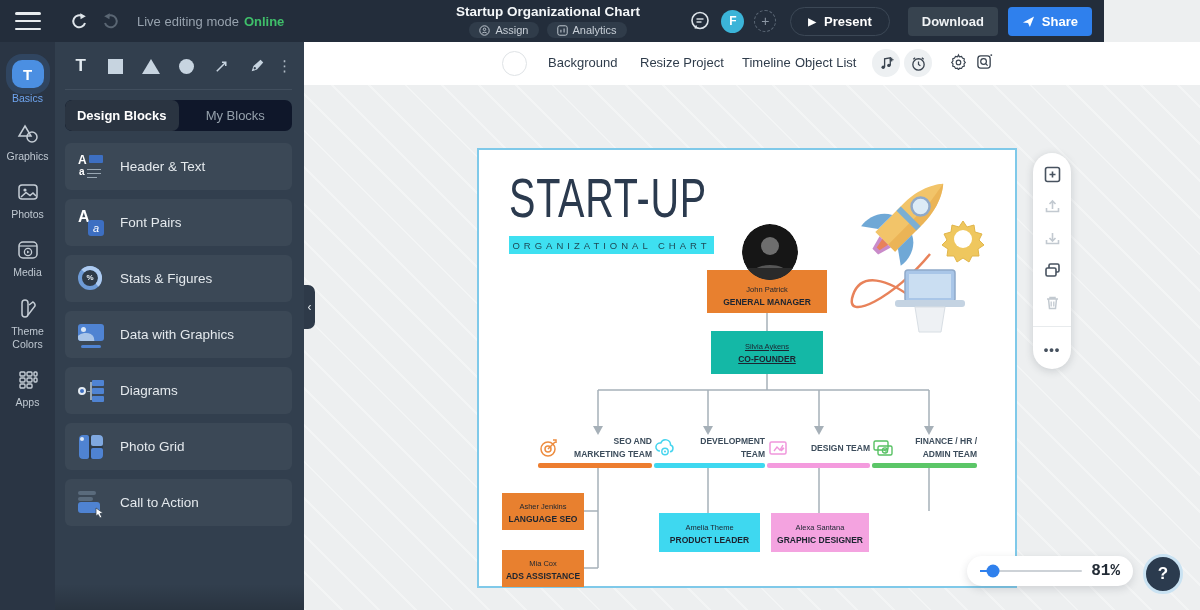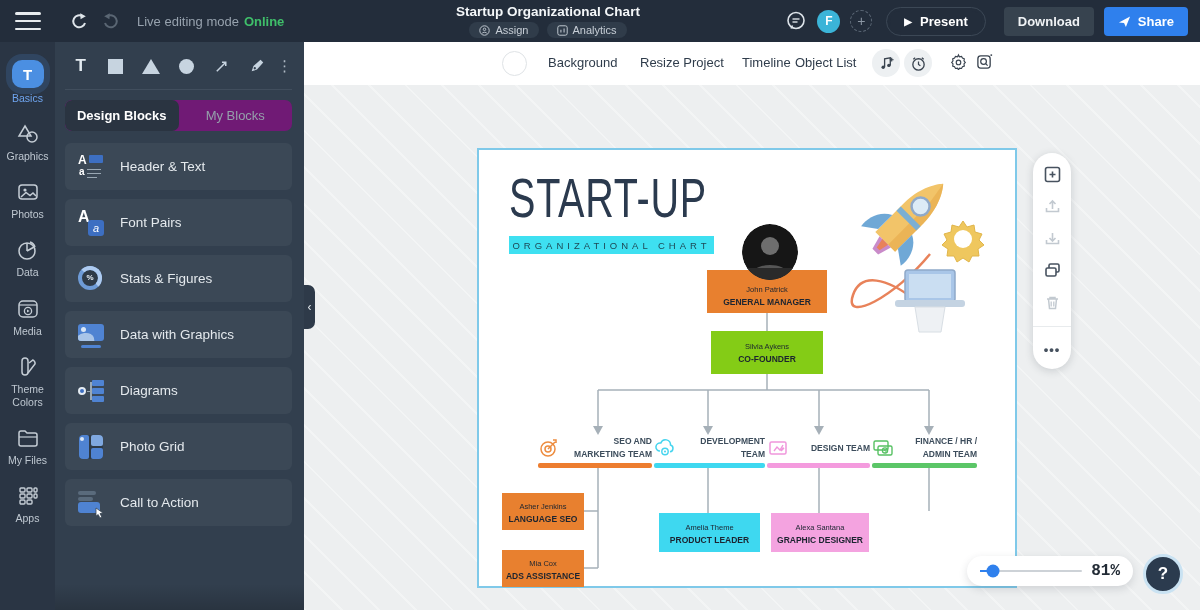--- a/index.html
+++ b/index.html
@@ -1,21 +1,21 @@
 <!DOCTYPE html>
 <html><head>
 <meta charset="utf-8">
 <style>
   * { margin:0; padding:0; box-sizing:border-box; }
   html,body { width:1200px; height:610px; overflow:hidden; }
   body { font-family:"Liberation Sans", sans-serif; background:#EDEFF0; position:relative; }
   svg { display:block; }
 
   
-  .topbar { position:absolute; left:0; top:0; width:1200px; height:42px; background:#232D3B; z-index:40; display:flex; align-items:center; }
+  .topbar { position:absolute; left:0; top:0; width:1104px; height:42px; background:#232D3B; z-index:40; display:flex; align-items:center; }
   .hamburger { width:26px; height:18px; margin-left:15px; display:flex; flex-direction:column; justify-content:space-between; cursor:pointer; }
   .hamburger span { display:block; height:2.5px; background:#E8ECEF; border-radius:2px; }
   .undo-redo { display:flex; gap:12px; margin-left:28px; align-items:center; }
   .histbtn { width:20px; height:20px; color:#DFE5EA; }
   .histbtn.dim { color:#5A6673; }
   .mode-text { margin-left:16px; font-size:13px; color:#97A2AE; }
   .mode-text b { color:#3FBF6A; font-weight:bold; margin-left:5px; }
   .title-block { position:absolute; left:388px; top:0; width:320px; height:42px; display:flex; flex-direction:column; align-items:center; justify-content:center; gap:3px; }
   .doc-title { color:#F4F7F9; font-size:13.5px; font-weight:bold; white-space:nowrap; }
   .title-pills { display:flex; gap:8px; }
@@ -44,21 +44,21 @@
   
   .panel { position:absolute; left:55px; top:42px; width:249px; height:568px; background:#323F4E; z-index:29; padding:7px 12px 0 10px; }
   .panel::after { content:""; position:absolute; left:0; bottom:0; width:100%; height:26px; background:linear-gradient(rgba(0,0,0,0), rgba(0,0,0,.18)); }
   .tools-row { display:flex; align-items:center; gap:4px; padding:2px 0 8px; border-bottom:1px solid #414E5D; }
   .tool-btn { width:32px; height:30px; display:flex; align-items:center; justify-content:center; color:#C7D4E0; cursor:pointer; border-radius:5px; }
   .tool-btn .sq { width:15px; height:15px; background:#C7D4E0; }
   .tool-btn .tri { width:0; height:0; border-left:9px solid transparent; border-right:9px solid transparent; border-bottom:15px solid #C7D4E0; }
   .tool-btn .cir { width:15px; height:15px; background:#C7D4E0; border-radius:50%; }
   .tool-btn.tletter { color:#E3EAF0; font-size:17px; font-weight:bold; }
   .kebab { margin-left:auto; color:#AEB9C4; font-size:15px; letter-spacing:0; cursor:pointer; }
-  .tabs { margin:10px 0 12px; background:#701a75; border-radius:7px; display:grid; grid-template-columns:1fr 1fr; height:31px; overflow:hidden; }
+  .tabs { margin:10px 0 12px; background:#0f172a; border-radius:7px; display:grid; grid-template-columns:1fr 1fr; height:31px; overflow:hidden; }
   .tab { display:flex; align-items:center; justify-content:center; font-size:13px; color:#95A0AB; cursor:pointer; }
   .tab.active { background:#2A3441; color:#FFFFFF; font-weight:bold; border-radius:7px; }
   .blocks { display:flex; flex-direction:column; gap:9px; }
   .block-item { height:47px; background:#3B4856; border-radius:6px; display:flex; align-items:center; gap:16px; padding-left:13px; cursor:pointer; }
   .block-item .blabel { color:#E4E9ED; font-size:13.5px; }
   .bicon { width:26px; height:26px; position:relative; flex:0 0 26px; }
 
   
   .bi-A { position:absolute; color:#fff; font-weight:bold; }
   .bi-rect { position:absolute; background:#3D6FC2; border-radius:1px; }
@@ -102,21 +102,21 @@
   .connectors { position:absolute; left:0; top:0; }
 
   .big-title { position:absolute; left:30px; top:16px; font-size:55px; color:#2B3A4E; letter-spacing:1px; transform:scaleX(.72); transform-origin:left top; white-space:nowrap; }
   .sub-banner { position:absolute; left:30px; top:86px; width:205px; height:18px; background:#3EE0F1; color:#1E4855; font-size:9.5px; letter-spacing:4px; display:flex; align-items:center; justify-content:center; white-space:nowrap; }
 
   .photo { position:absolute; left:263px; top:74px; width:56px; height:56px; border-radius:50%; overflow:hidden; z-index:3; }
   .orgbox { position:absolute; display:flex; flex-direction:column; align-items:center; justify-content:center; gap:3px; color:#1C2430; text-align:center; cursor:pointer; }
   .orgbox .nm { font-size:7.5px; }
   .orgbox .rl { font-size:8.5px; font-weight:bold; }
   .c-orange { background:#E8802F; }
-  .c-purple { background:#84cc16; }
+  .c-purple { background:#14b8a6;text-decoration:underline; }
   .c-cyan   { background:#3ED8F0; }
   .c-pink   { background:#F4A3E0; }
   .c-green  { background:#5BC667; }
 
   .gm-box { left:228px; top:120px; width:120px; height:43px; padding-top:8px; }
   .cf-box { left:232px; top:181px; width:112px; height:43px; }
 
   .team-col { position:absolute; top:284px; height:28px; display:flex; align-items:center; gap:6px; }
   .team-col svg { width:22px; height:22px; flex:0 0 22px; }
   .team-label { flex:1; text-align:right; font-size:8.5px; font-weight:bold; color:#3D4D5C; line-height:1.5; }
@@ -241,48 +241,33 @@
   <div class="side-item">
     <svg viewBox="0 0 24 24">
         <rect x="3" y="5" width="18" height="14" rx="3" fill="none" stroke="currentColor" stroke-width="1.5"></rect>
         <circle cx="9" cy="10" r="1.6" fill="currentColor"></circle>
         <path d="M5 17l5-4.5 4 3 3-2.5 3 3" fill="none" stroke="currentColor" stroke-width="1.5"></path>
       </svg>
     <span class="slabel">Photos</span>
   </div>
   <div class="side-item">
     <svg viewBox="0 0 24 24">
-        <circle cx="11" cy="13" r="8" fill="none" stroke="currentColor" stroke-width="1.5"></circle>
-        <path d="M11 13V5M11 13l7-4" fill="none" stroke="currentColor" stroke-width="1.5"></path>
-        <path d="M14 4a8 8 0 0 1 5 5" fill="none" stroke="currentColor" stroke-width="1.5"></path>
-      </svg>
-    <span class="slabel">Data</span>
-  </div>
-  <div class="side-item">
-    <svg viewBox="0 0 24 24">
         <rect x="3" y="4" width="18" height="16" rx="4" fill="none" stroke="currentColor" stroke-width="1.5"></rect>
         <path d="M3 8h18" stroke="currentColor" stroke-width="1.2"></path>
         <circle cx="12" cy="14" r="3.6" fill="none" stroke="currentColor" stroke-width="1.3"></circle>
         <path d="M11 12.5l2.6 1.5-2.6 1.5z" fill="currentColor"></path>
       </svg>
     <span class="slabel">Media</span>
   </div>
   <div class="side-item">
     <svg viewBox="0 0 24 24">
         <rect x="6" y="3" width="6" height="17" rx="3" fill="none" stroke="currentColor" stroke-width="1.5"></rect>
         <path d="M13 8l4-3c1.5 1 2.5 2 2 4l-7 9" fill="none" stroke="currentColor" stroke-width="1.5"></path>
       </svg>
     <span class="slabel">Theme Colors</span>
-  </div>
-  <div class="side-item">
-    <svg viewBox="0 0 24 24">
-        <path d="M3 8V7a2 2 0 0 1 2-2h4l2 2h8a2 2 0 0 1 2 2v9a2 2 0 0 1-2 2H5a2 2 0 0 1-2-2z" fill="none" stroke="currentColor" stroke-width="1.5"></path>
-        <path d="M3 11h18" stroke="currentColor" stroke-width="1.2"></path>
-      </svg>
-    <span class="slabel">My Files</span>
   </div>
   <div class="side-item">
     <svg viewBox="0 0 24 24">
       <g fill="none" stroke="currentColor" stroke-width="1.4">
         <rect x="4" y="4" width="5" height="4" rx="1"></rect>
           <rect x="11" y="4" width="5" height="4" rx="1"></rect>
           <rect x="18" y="4" width="3" height="4" rx="1"></rect>
         <rect x="4" y="10" width="5" height="4" rx="1"></rect>
           <rect x="11" y="10" width="5" height="4" rx="1"></rect>
           <rect x="18" y="10" width="3" height="4" rx="1"></rect>

